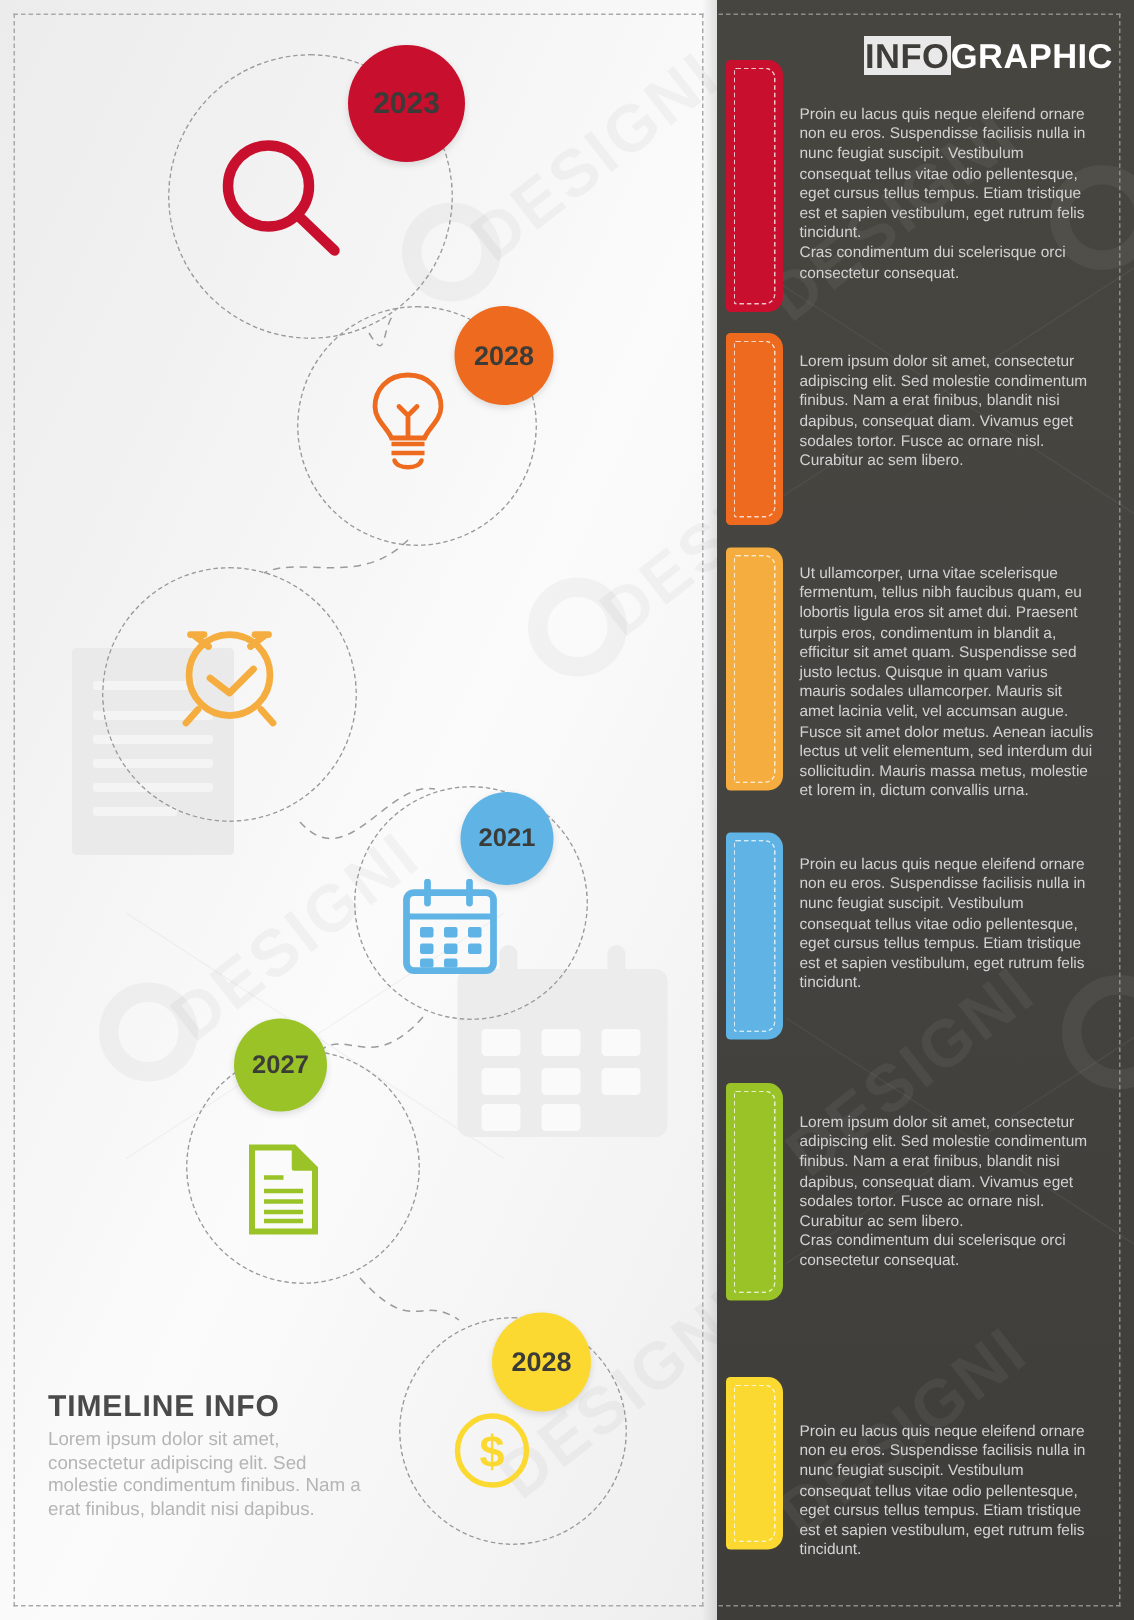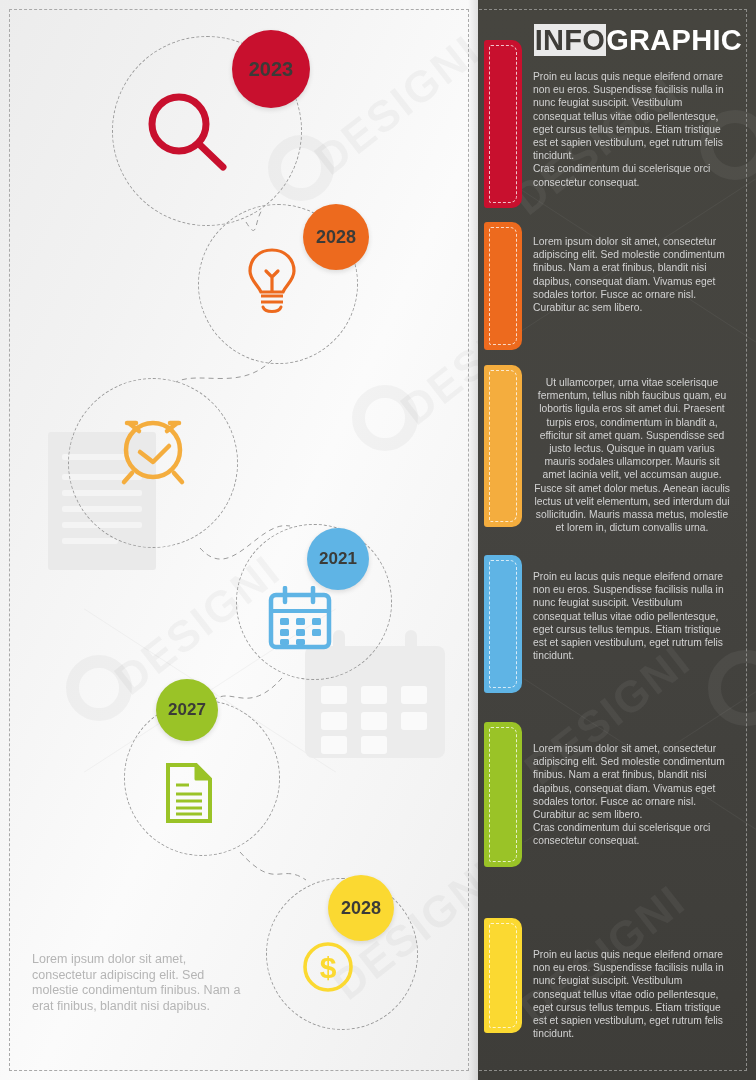--- a/index.html
+++ b/index.html
@@ -157,21 +157,21 @@
     position: absolute;
     left: 5px; top: 5px; right: 5px; bottom: 5px;
     border: 1px dashed rgba(255,255,255,0.75);
     border-radius: 2px 7px 7px 2px;
   }
 
   
   .rtitle {
     position: absolute;
     right: 14px; top: 24px;
-    font-size: 29px;
+    font-size: 23px;
     font-weight: bold;
     letter-spacing: 0.3px;
     color: #ffffff;
     z-index: 10;
     white-space: nowrap;
     padding-left: 20px;
   }
   .rtitle .hl {
     background: #e9e9e9;
     color: #3e3d39;
@@ -226,21 +226,21 @@
 
   <div class="rtext" style="top:70px;">
     <p>Proin eu lacus quis neque eleifend ornare non eu eros. Suspendisse facilisis nulla in nunc feugiat suscipit. Vestibulum consequat tellus vitae odio pellentesque, eget cursus tellus tempus. Etiam tristique est et sapien vestibulum, eget rutrum felis tincidunt.</p>
     <p>Cras condimentum dui scelerisque orci consectetur consequat.</p>
   </div>
 
   <div class="rtext" style="top:235px;">
     <p>Lorem ipsum dolor sit amet, consectetur adipiscing elit. Sed molestie condimentum finibus. Nam a erat finibus, blandit nisi dapibus, consequat diam. Vivamus eget sodales tortor. Fusce ac ornare nisl. Curabitur ac sem libero.</p>
   </div>
 
-  <div class="rtext" style="top:376px;text-align:center;">
+  <div class="rtext" style="top:376px;">
     <p>Ut ullamcorper, urna vitae scelerisque fermentum, tellus nibh faucibus quam, eu lobortis ligula eros sit amet dui. Praesent turpis eros, condimentum in blandit a, efficitur sit amet quam. Suspendisse sed justo lectus. Quisque in quam varius mauris sodales ullamcorper. Mauris sit amet lacinia velit, vel accumsan augue. Fusce sit amet dolor metus. Aenean iaculis lectus ut velit elementum, sed interdum dui sollicitudin. Mauris massa metus, molestie et lorem in, dictum convallis urna.</p>
   </div>
 
   <div class="rtext" style="top:570px;">
     <p>Proin eu lacus quis neque eleifend ornare non eu eros. Suspendisse facilisis nulla in nunc feugiat suscipit. Vestibulum consequat tellus vitae odio pellentesque, eget cursus tellus tempus. Etiam tristique est et sapien vestibulum, eget rutrum felis tincidunt.</p>
   </div>
 
   <div class="rtext" style="top:742px;">
     <p>Lorem ipsum dolor sit amet, consectetur adipiscing elit. Sed molestie condimentum finibus. Nam a erat finibus, blandit nisi dapibus, consequat diam. Vivamus eget sodales tortor. Fusce ac ornare nisl. Curabitur ac sem libero.</p>
     <p>Cras condimentum dui scelerisque orci consectetur consequat.</p>
@@ -365,19 +365,20 @@
     <div class="bubble" style="left:307px;top:528px;width:62px;height:62px;font-size:17px;background:#5fb4e5;">
       <span>2021</span>
     </div>
     <div class="bubble" style="left:156px;top:679px;width:62px;height:62px;font-size:17px;background:#9ac327;">
       <span>2027</span>
     </div>
     <div class="bubble" style="left:328px;top:875px;width:66px;height:66px;font-size:18px;background:#fbd931;">
       <span>2028</span>
     </div>
 
+    <div class="tl-title">TIMELINE INFO</div>
     <div class="tl-body">Lorem ipsum dolor sit amet, consectetur adipiscing elit. Sed molestie condimentum finibus. Nam a erat finibus, blandit nisi dapibus.</div>
 
     <div class="panel-dash"></div>
     <div class="panel-edge"></div>
   </div>
 
 </div>
 
 </body></html>

